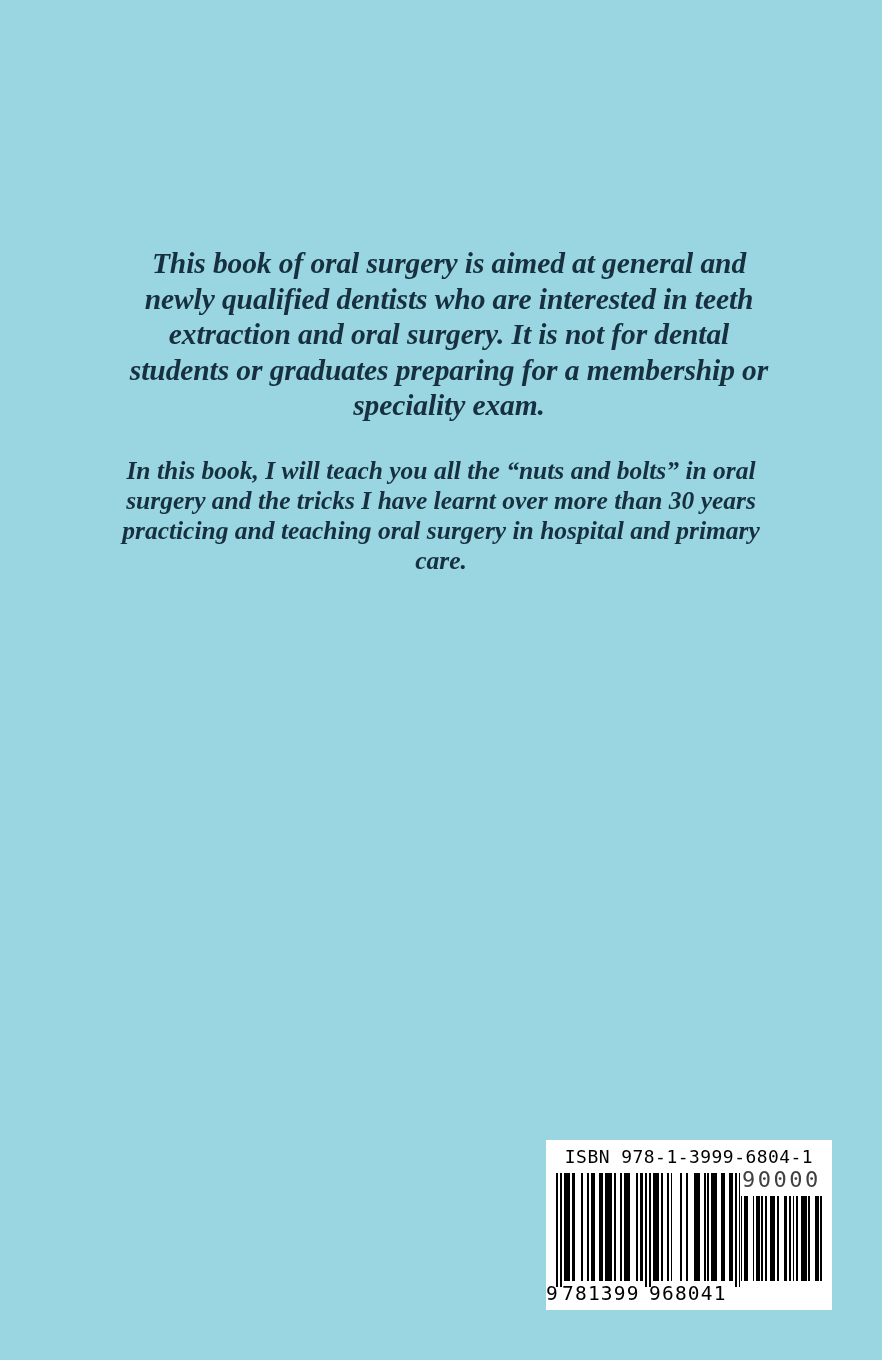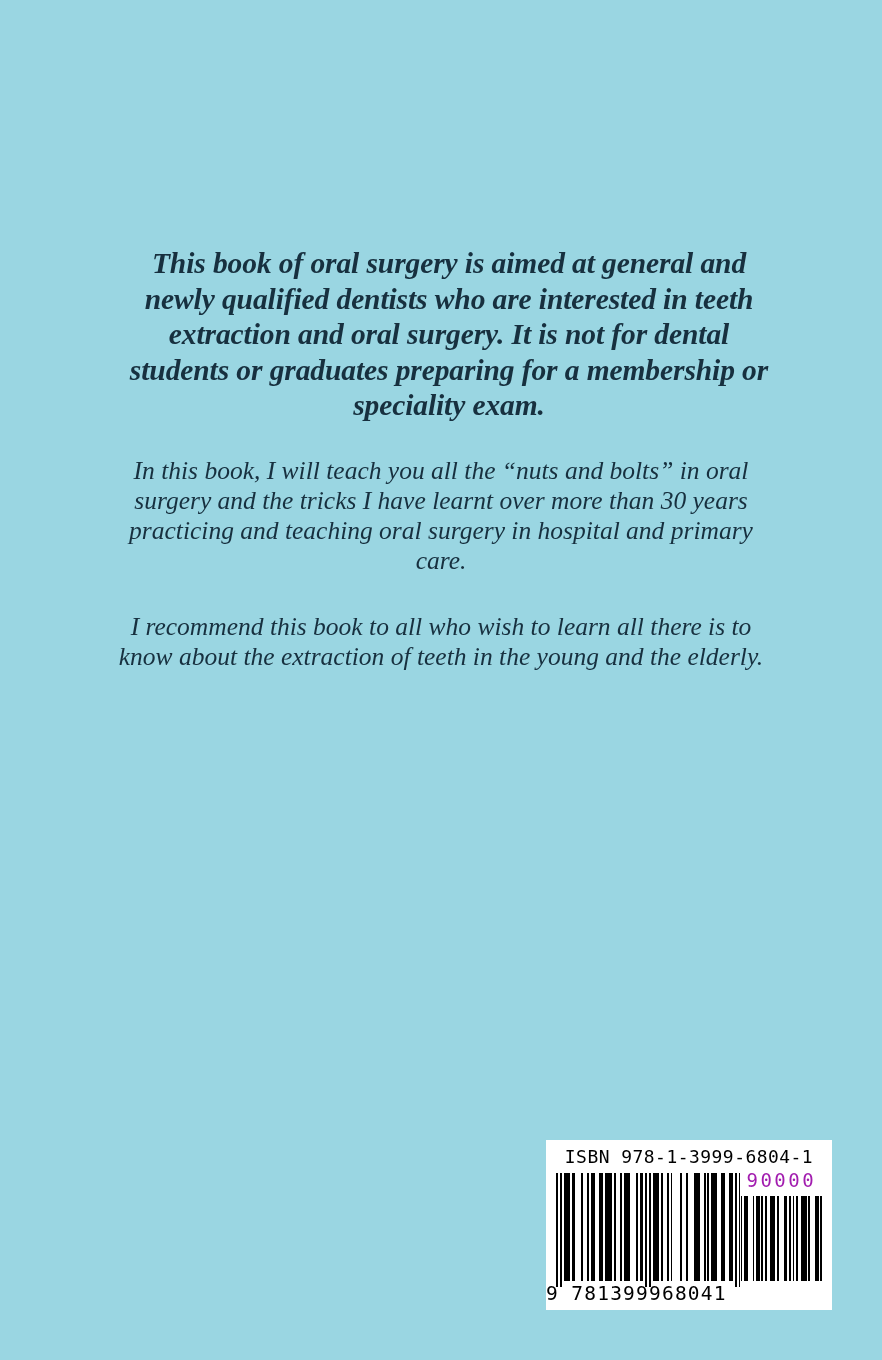--- a/index.html
+++ b/index.html
@@ -33,21 +33,21 @@
     font-style: italic;
     letter-spacing: -0.1px;
     margin: 0 0 32px 16px;
     padding: 0 6px;
   }
 
   .para {
     font-size: 25.5px;
     line-height: 30px;
     font-style: italic;
-    font-weight: normal;
+    font-weight: bold;
     margin: 15px 0 36px 0;
     padding: 0 8px;
     color: #17303f;
   }
   .para:last-child { margin-bottom: 0; }
 
   
   #barcode-block {
     position: absolute;
     left: 546px;
@@ -102,58 +102,57 @@
 
   .bar {
     background: #000000;
     height: 100%;
   }
   .bar.guard { height: 106%; }
   .sp { background: transparent; height: 100%; }
 
   .addon-digits {
     font-family: "DejaVu Sans Mono", "Liberation Mono", monospace;
-    font-size: 19px;
+    font-size: 22px;
     line-height: 22px;
     letter-spacing: 2.5px;
-    color: #a21caf;
+    color: #404040;
     text-align: center;
     height: 24px;
   }
 
   .ean-digits {
     position: absolute;
     bottom: 0;
     left: -10px;
     width: 196px;
     font-family: "DejaVu Sans Mono", "Liberation Mono", monospace;
     font-size: 19.5px;
     line-height: 22px;
     color: #000;
     display: flex;
     align-items: flex-end;
   }
   .ean-digits .d-lead { width: 16px; text-align: left; }
-  .ean-digits .d-left { flex: 1; text-align: right; letter-spacing: 1.2px; }
+  .ean-digits .d-left { flex: 1; text-align: left; letter-spacing: 1.2px; }
   .ean-digits .d-right { flex: 1; text-align: left; letter-spacing: 1.2px; }
   .ean-digits .d-tail { width: 6px; }
 </style>
 </head>
 <body>
 
 <div id="cover">
 
   <div id="blurb">
 
     <p class="headline">This book of oral surgery is aimed at general and newly qualified dentists who are interested in teeth extraction and oral surgery. It is not for dental students or graduates preparing for a membership or speciality exam.</p>
 
     <p class="para">In this book, I will teach you all the “nuts and bolts” in oral surgery and the tricks I have learnt over more than 30 years practicing and teaching oral surgery in hospital and primary care.</p>
 
 
-    <p class="para">I recommend this book to all who wish to learn all there is to know about the extraction of teeth in the young and the elderly.</p>
 
 
   </div>
 
   <div id="barcode-block">
 
     <div class="isbn-text">ISBN 978-1-3999-6804-1</div>
 
     <div class="barcode-row">
 

